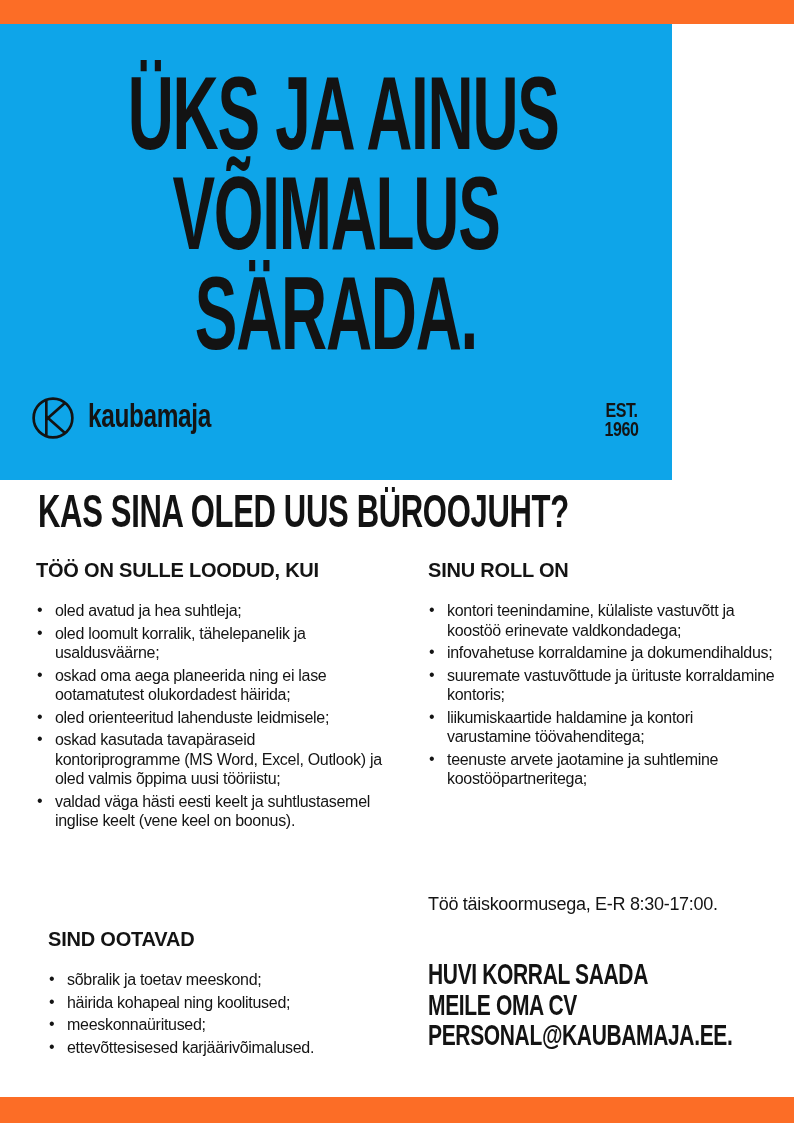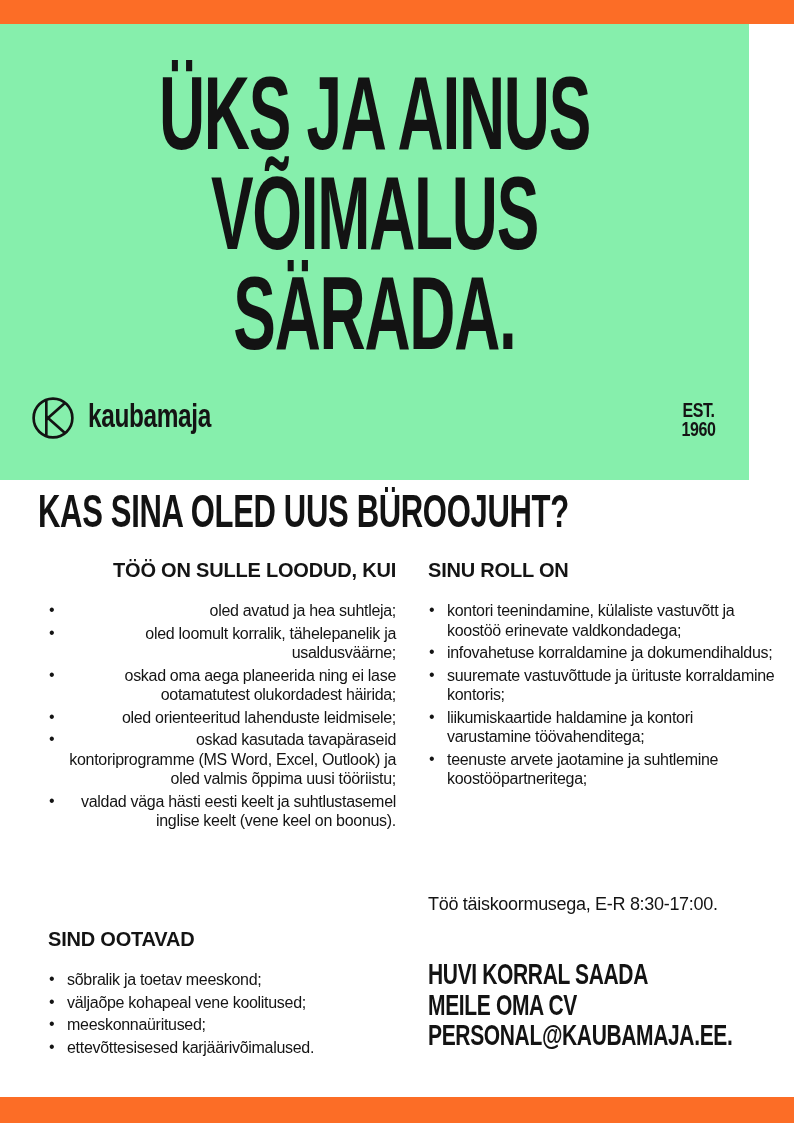--- a/index.html
+++ b/index.html
@@ -6,21 +6,21 @@
   html,body { background:#ffffff; }
   .page {
     position:relative; width:794px; height:1123px; overflow:hidden;
     background:#ffffff; color:#141414;
     font-family:"Liberation Sans", sans-serif;
   }
   .accent-bar { position:absolute; left:0; right:0; background:#fc6d26; }
   .accent-bar.top { top:0; height:24px; }
   .accent-bar.bottom { bottom:0; height:26px; }
 
-  .hero { position:absolute; left:0; top:24px; width:749px; height:456px; background:#86efac; }
+  .hero { position:absolute; left:0; top:24px; width:672px; height:456px; background:#0ea5e9; }
 
   .headline {
     position:absolute; left:0; right:0; top:40px; text-align:center;
     font-weight:bold; font-size:103px; line-height:100px; letter-spacing:-2px;
     transform:scaleX(0.62); transform-origin:50% 0; white-space:nowrap; color:#131313;
   }
 
   .brand { position:absolute; left:32px; top:373px; height:44px; display:flex; align-items:flex-start; }
   .brand svg { display:block; }
   .wordmark {
@@ -34,21 +34,21 @@
     transform:scaleX(0.8); transform-origin:right top;
   }
 
   .page-title {
     position:absolute; left:38px; top:487px; font-weight:bold; font-size:47px;
     line-height:1; letter-spacing:-0.5px; white-space:nowrap;
     transform:scaleX(0.66); transform-origin:left top; color:#131313;
   }
 
   .col { position:absolute; }
-  .col-left-1  { left:48px;  top:560px; width:348px;text-align:right; }
+  .col-left-1  { left:36px;  top:560px; width:348px; }
   .col-left-2  { left:48px;  top:929px; width:348px; }
   .col-right   { left:428px; top:560px; width:352px; }
 
   .section-header { font-size:20px; font-weight:bold; letter-spacing:-0.2px; line-height:20px; }
 
   ul.bullets { list-style:none; margin:21px 0 0 0; padding:0; }
   ul.bullets li {
     position:relative; padding-left:19px; margin-bottom:3px;
     font-size:16px; line-height:19.5px; letter-spacing:-0.3px;
   }
@@ -107,21 +107,21 @@
         <li>oled orienteeritud lahenduste leidmisele;</li>
         <li>oskad kasutada tavapäraseid kontoriprogramme (MS Word, Excel, Outlook) ja oled valmis õppima uusi tööriistu;</li>
         <li>valdad väga hästi eesti keelt ja suhtlustasemel inglise keelt (vene keel on boonus).</li>
       </ul>
     </section>
 
     <section class="col col-left-2">
       <h2 class="section-header">SIND OOTAVAD</h2>
       <ul class="bullets">
         <li>sõbralik ja toetav meeskond;</li>
-        <li>väljaõpe kohapeal vene koolitused;</li>
+        <li>häirida kohapeal ning koolitused;</li>
         <li>meeskonnaüritused;</li>
         <li>ettevõttesisesed karjäärivõimalused.</li>
       </ul>
     </section>
 
     <section class="col col-right">
       <h2 class="section-header">SINU ROLL ON</h2>
       <ul class="bullets">
         <li>kontori teenindamine, külaliste vastuvõtt ja koostöö erinevate valdkondadega;</li>
         <li>infovahetuse korraldamine ja dokumendihaldus;</li>

